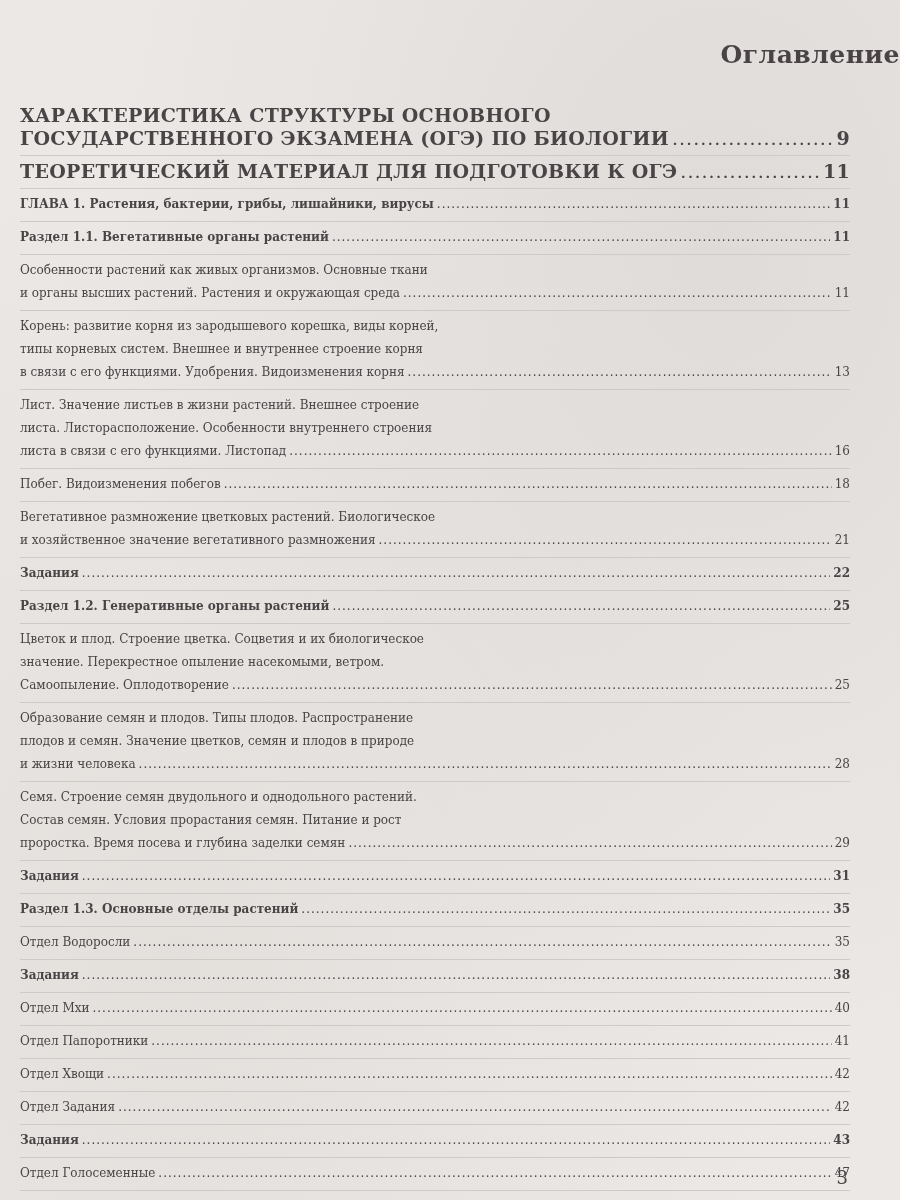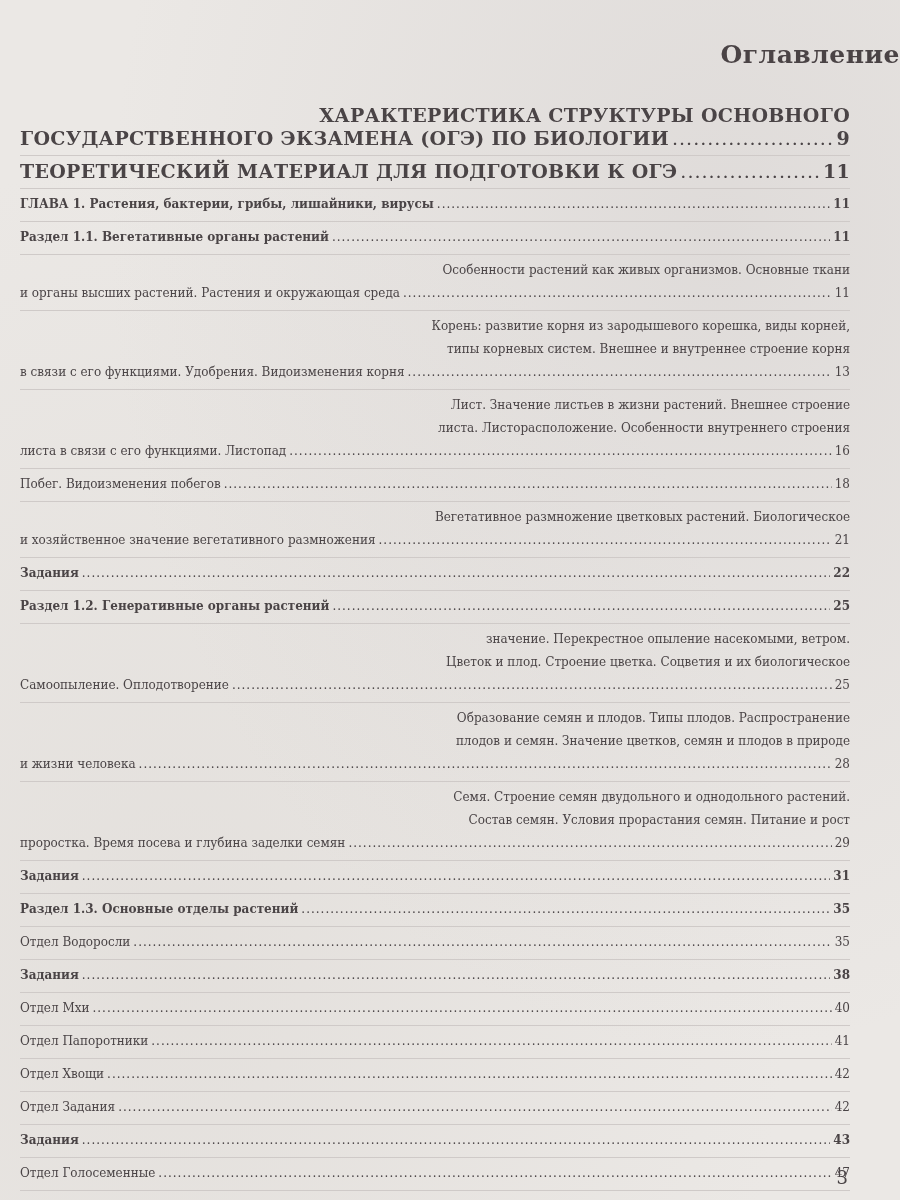--- a/index.html
+++ b/index.html
@@ -44,21 +44,20 @@
     .entry {
       position: relative;
       font-size: 12px;
       line-height: 23px;
       margin-bottom: 9px;
     }
     .entry .line {
       display: block;
       white-space: nowrap;
       overflow: hidden;
-      text-align: right;
     }
     .entry .last {
       display: flex;
       align-items: flex-end;
       white-space: nowrap;
     }
     .entry .last .txt {
       flex: 0 0 auto;
     }
     .entry .last .dots {
@@ -189,22 +188,22 @@
       <div class="sep"></div>
       <div class="entry bold">
         <span class="last">
           <span class="txt">Раздел 1.2. Генеративные органы растений</span>
           <span class="dots"></span>
           <span class="pg">25</span>
         </span>
       </div>
       <div class="sep"></div>
       <div class="entry">
+        <span class="line">Цветок и плод. Строение цветка. Соцветия и их биологическое</span>
         <span class="line">значение. Перекрестное опыление насекомыми, ветром.</span>
-        <span class="line">Цветок и плод. Строение цветка. Соцветия и их биологическое</span>
         <span class="last">
           <span class="txt">Самоопыление. Оплодотворение</span>
           <span class="dots"></span>
           <span class="pg">25</span>
         </span>
       </div>
       <div class="sep"></div>
       <div class="entry">
         <span class="line">Образование семян и плодов. Типы плодов. Распространение</span>
         <span class="line">плодов и семян. Значение цветков, семян и плодов в природе</span>

